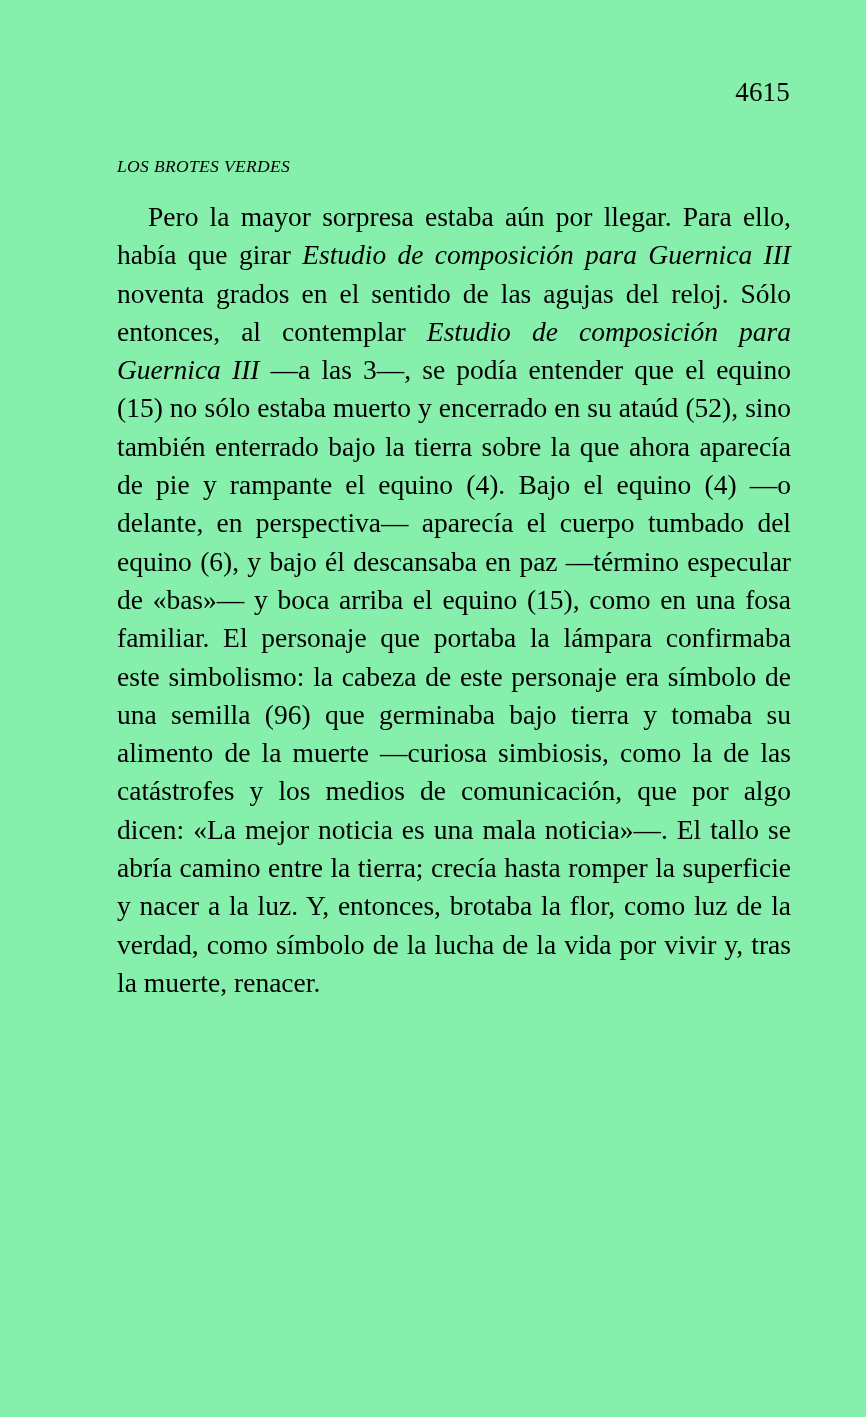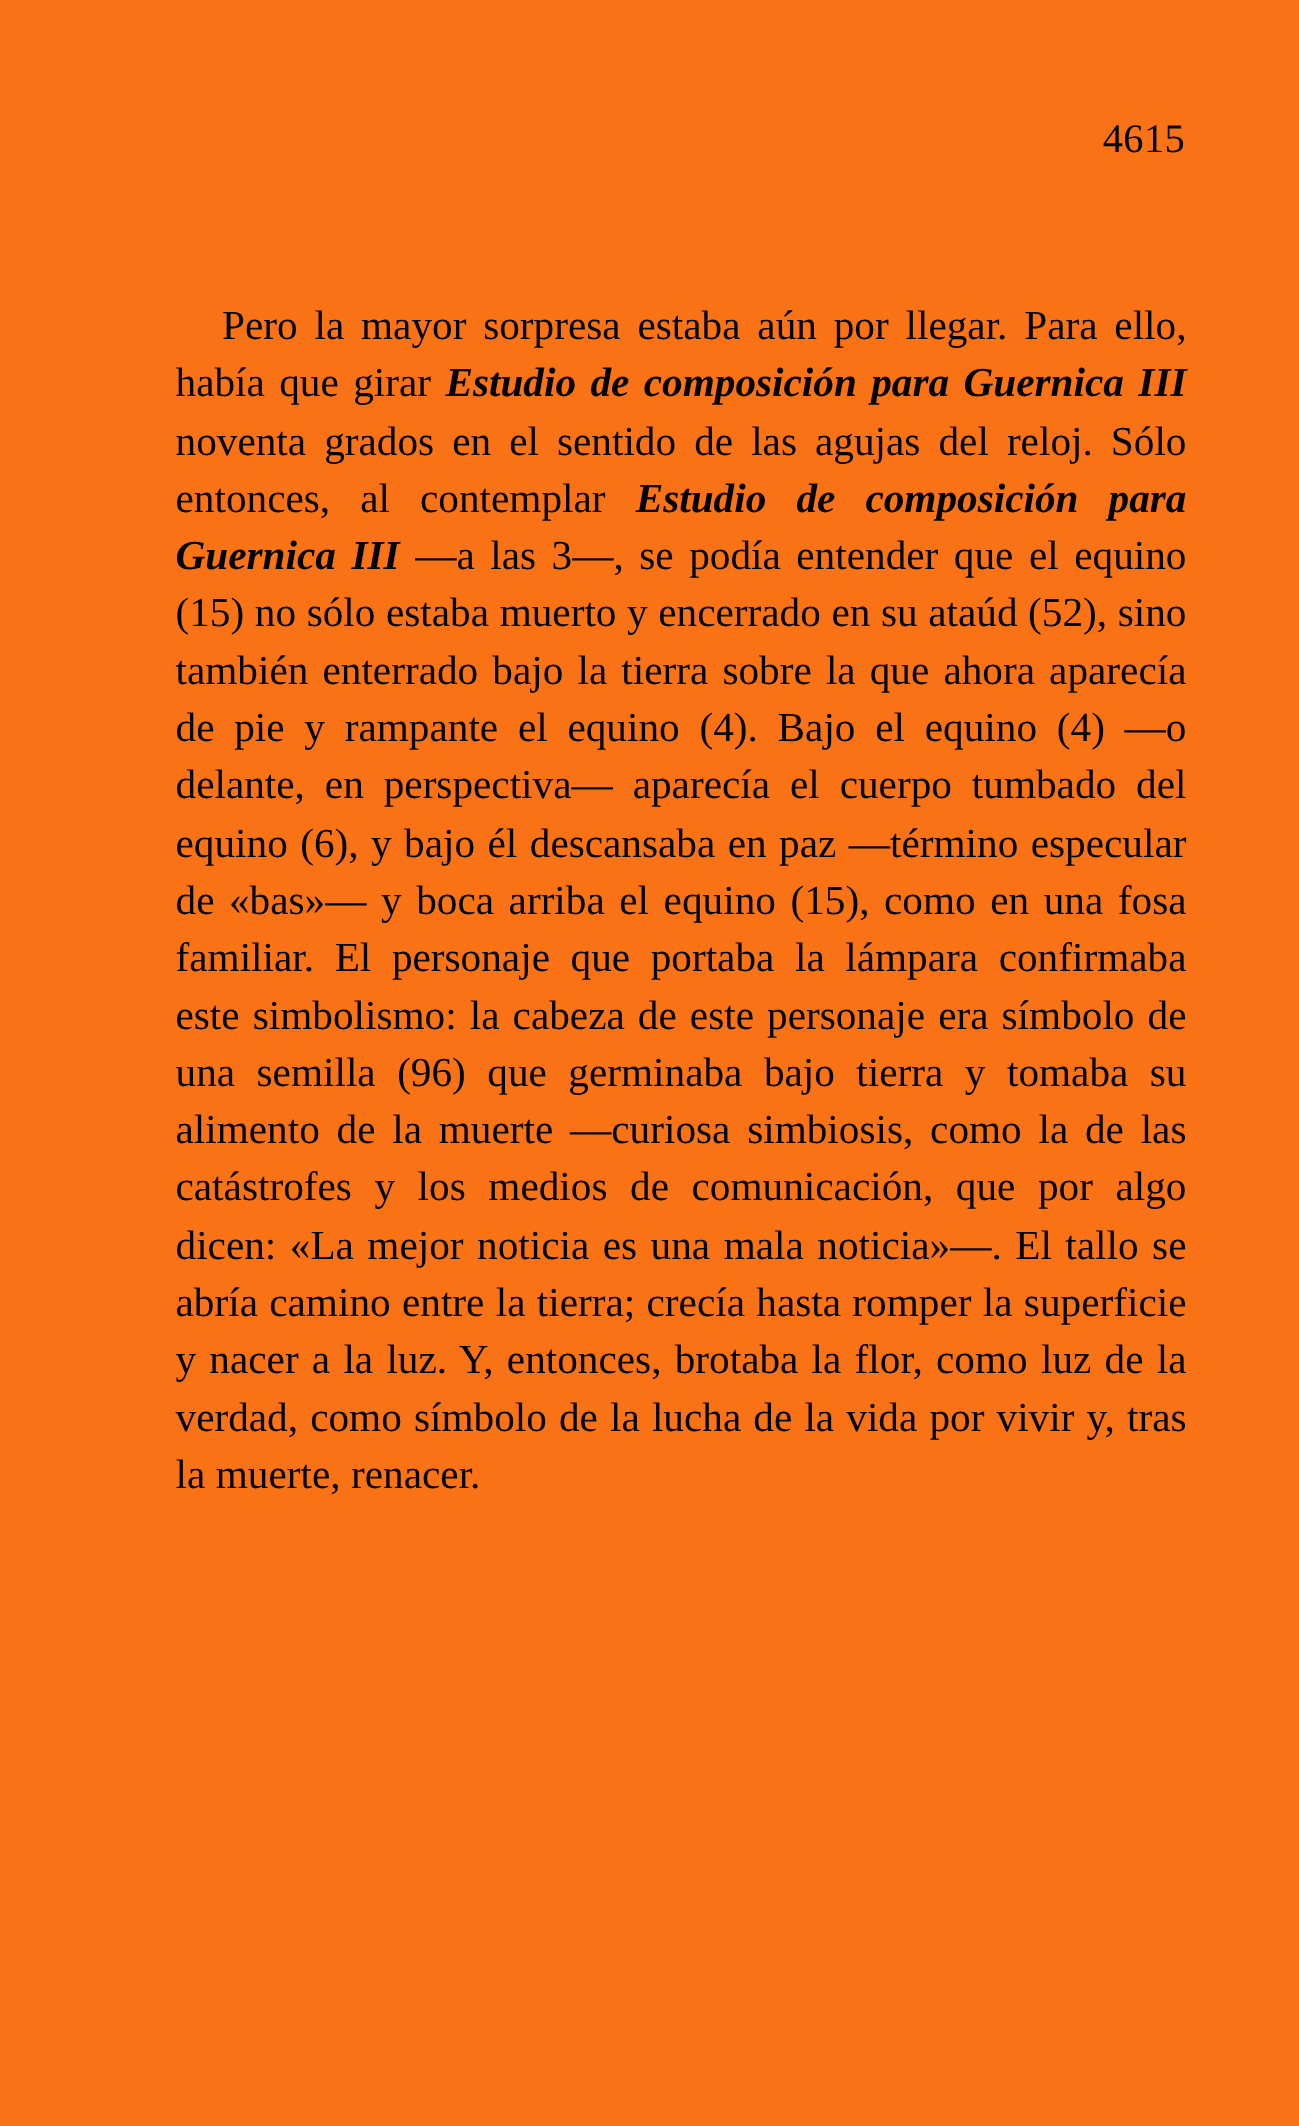--- a/index.html
+++ b/index.html
@@ -7,21 +7,21 @@
     margin: 0;
     padding: 0;
     background: #ffffff;
   }
 
   .page {
     position: relative;
     width: 866px;
     height: 1417px;
     margin: 0 auto;
-    background: #f97316;
+    background: #86efac;
     color: #000000;
     font-family: "Liberation Serif", "DejaVu Serif", serif;
     overflow: hidden;
     box-sizing: border-box;
   }
 
   
   .folio {
     position: absolute;
     top: 76px;
@@ -67,28 +67,28 @@
     word-spacing: 0.1px;
   }
 
   
   .para + .para {
     margin-top: 0;
   }
 
   .ital {
     font-style: italic;
-    font-weight: bold;
   }
 </style>
 </head>
 <body>
 
 <div class="page">
 
   <div class="folio">4615</div>
 
+  <div class="running-head">LOS BROTES VERDES</div>
 
   <div class="textblock">
     <p class="para"><span>Pero la mayor sorpresa estaba aún por llegar. Para ello, había que girar </span><span class="ital">Estudio de composición para Guernica III</span><span> noventa grados en el sentido de las agujas del reloj. Sólo entonces, al contemplar </span><span class="ital">Estudio de composición para Guernica III</span><span> —a las 3—, se podía entender que el equino (15) no sólo estaba muerto y encerrado en su ataúd (52), sino también enterrado bajo la tierra sobre la que ahora aparecía de pie y rampante el equino (4). Bajo el equino (4) —o delante, en perspectiva— aparecía el cuerpo tumbado del equino (6), y bajo él descansaba en paz —término especular de «bas»— y boca arriba el equino (15), como en una fosa familiar. El personaje que portaba la lámpara confirmaba este simbolismo: la cabeza de este personaje era símbolo de una semilla (96) que germinaba bajo tierra y tomaba su alimento de la muerte —curiosa simbiosis, como la de las catástrofes y los medios de comunicación, que por algo dicen: «La mejor noticia es una mala noticia»—. El tallo se abría camino entre la tierra; crecía hasta romper la superficie y nacer a la luz. Y, entonces, brotaba la flor, como luz de la verdad, como símbolo de la lucha de la vida por vivir y, tras la muerte, renacer.</span></p>
   </div>
 
 </div>
 
 </body></html>

